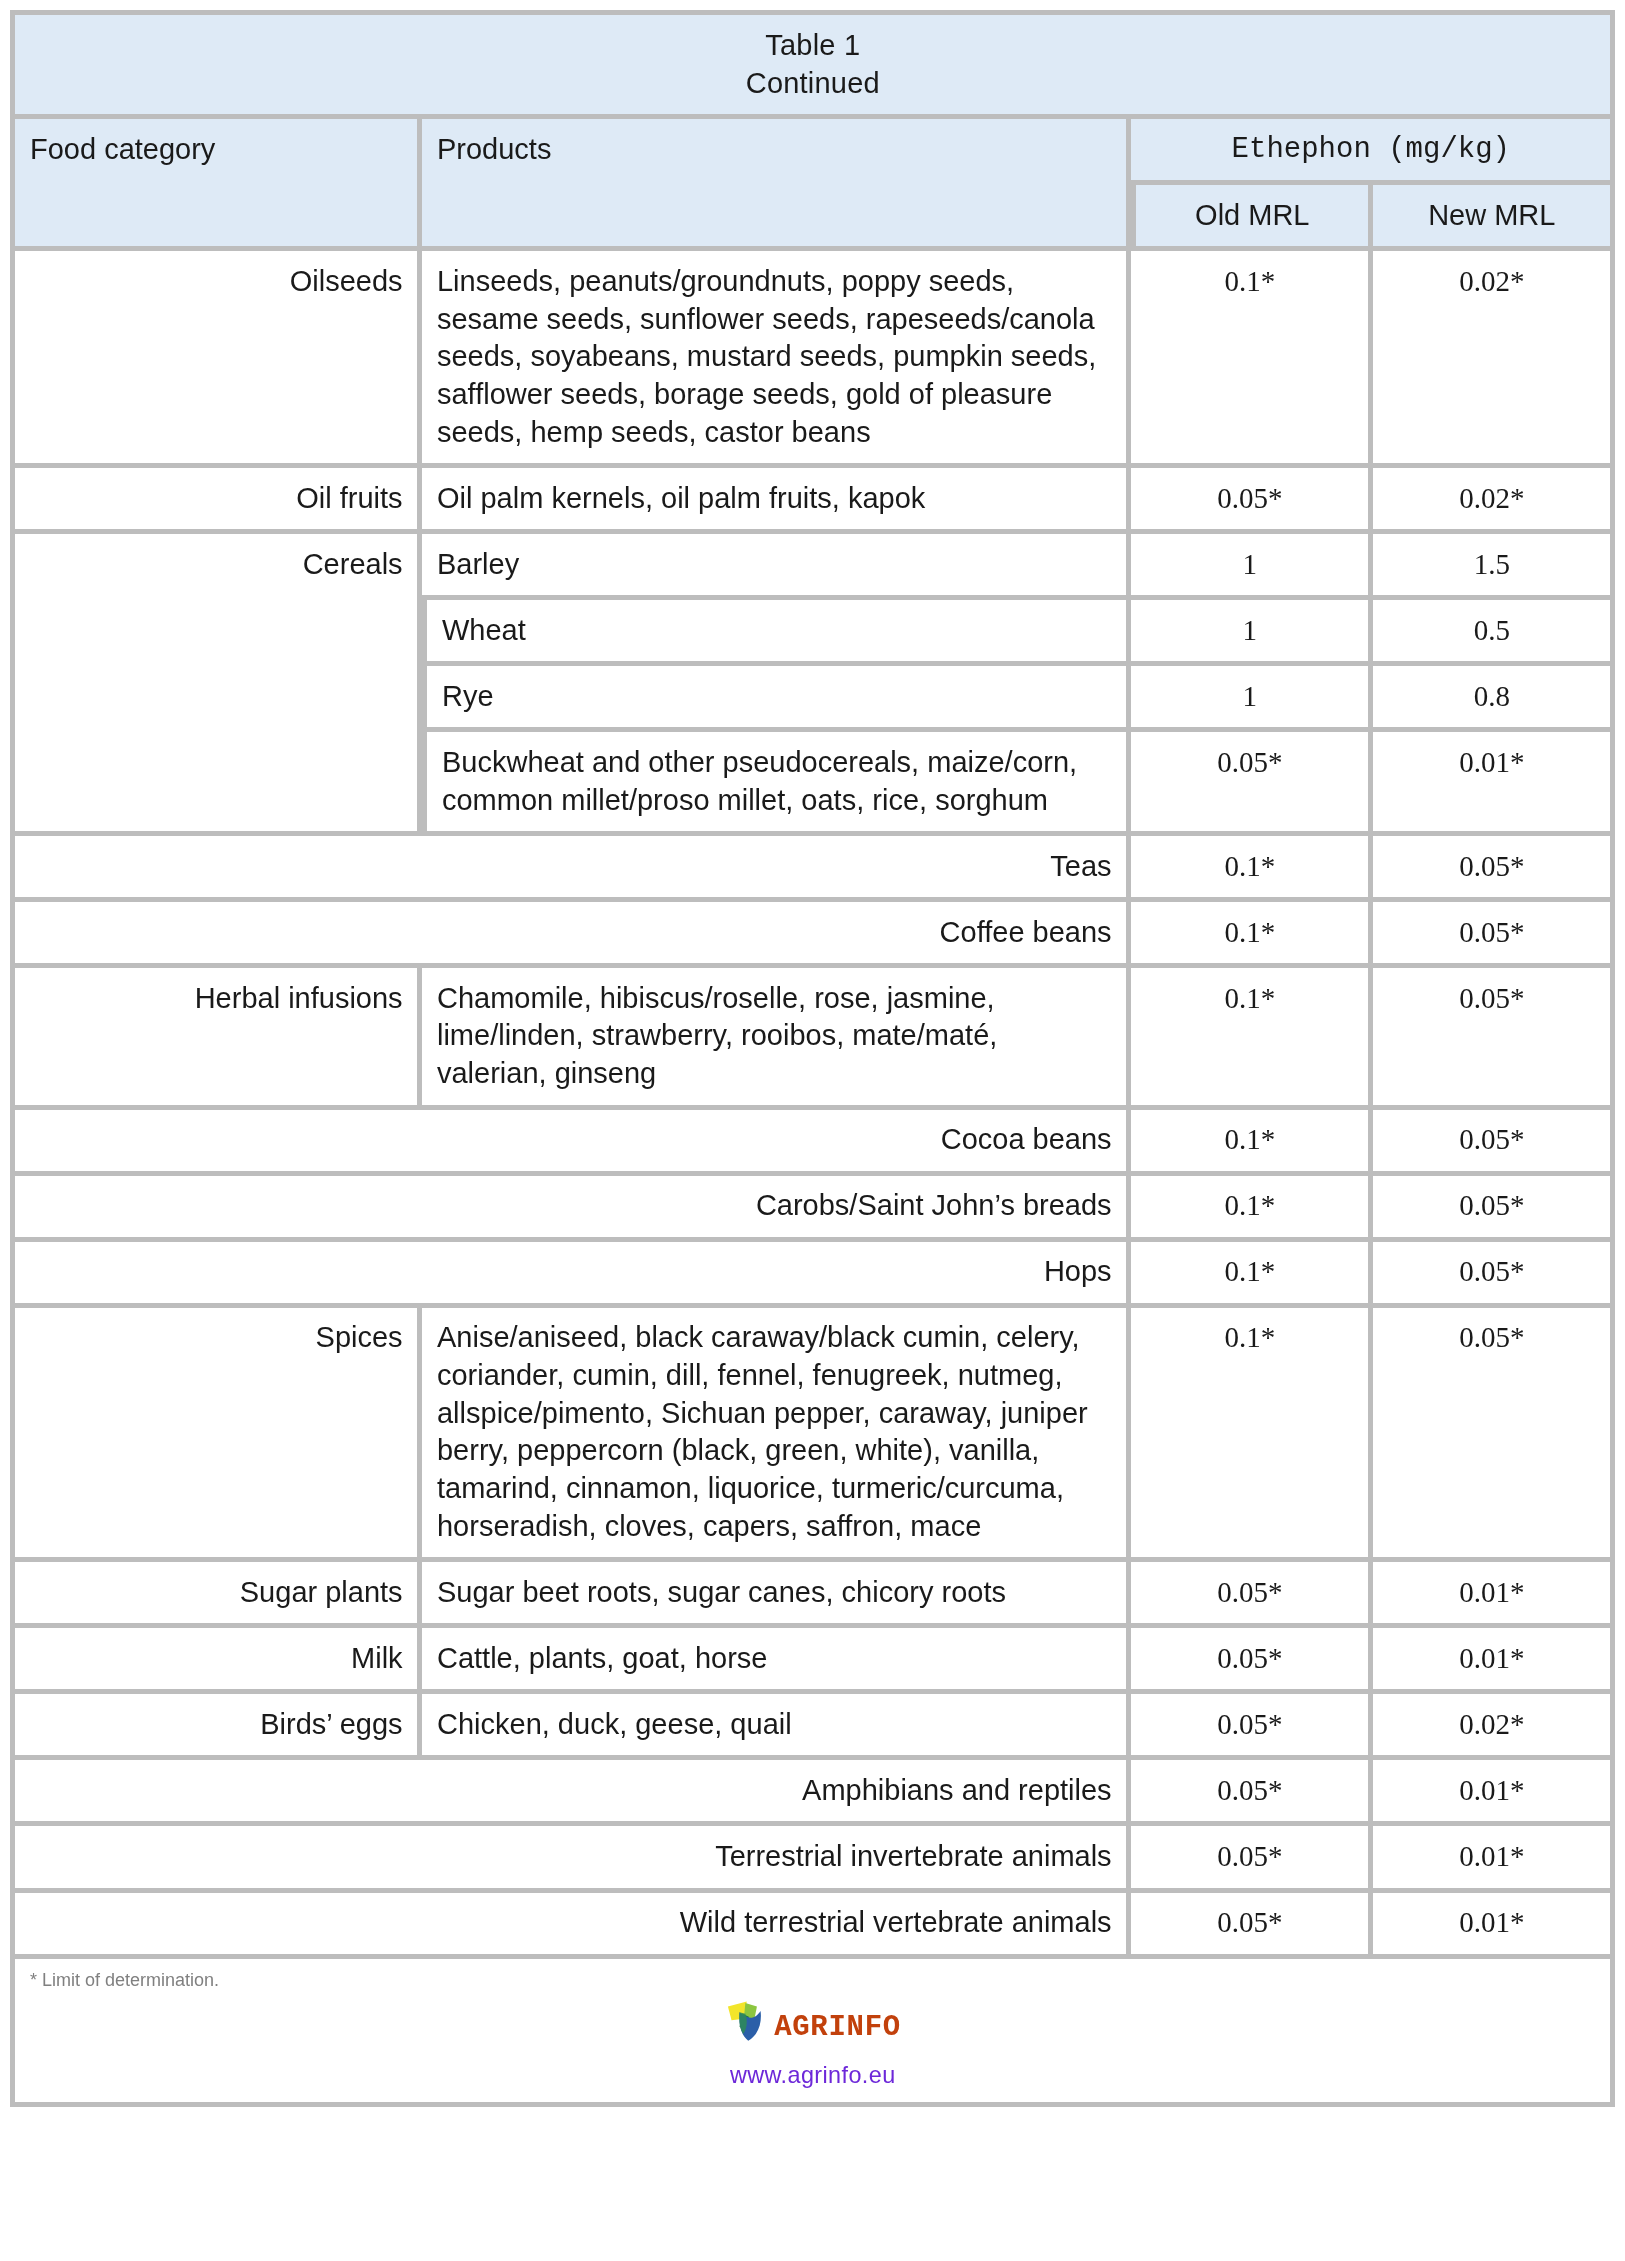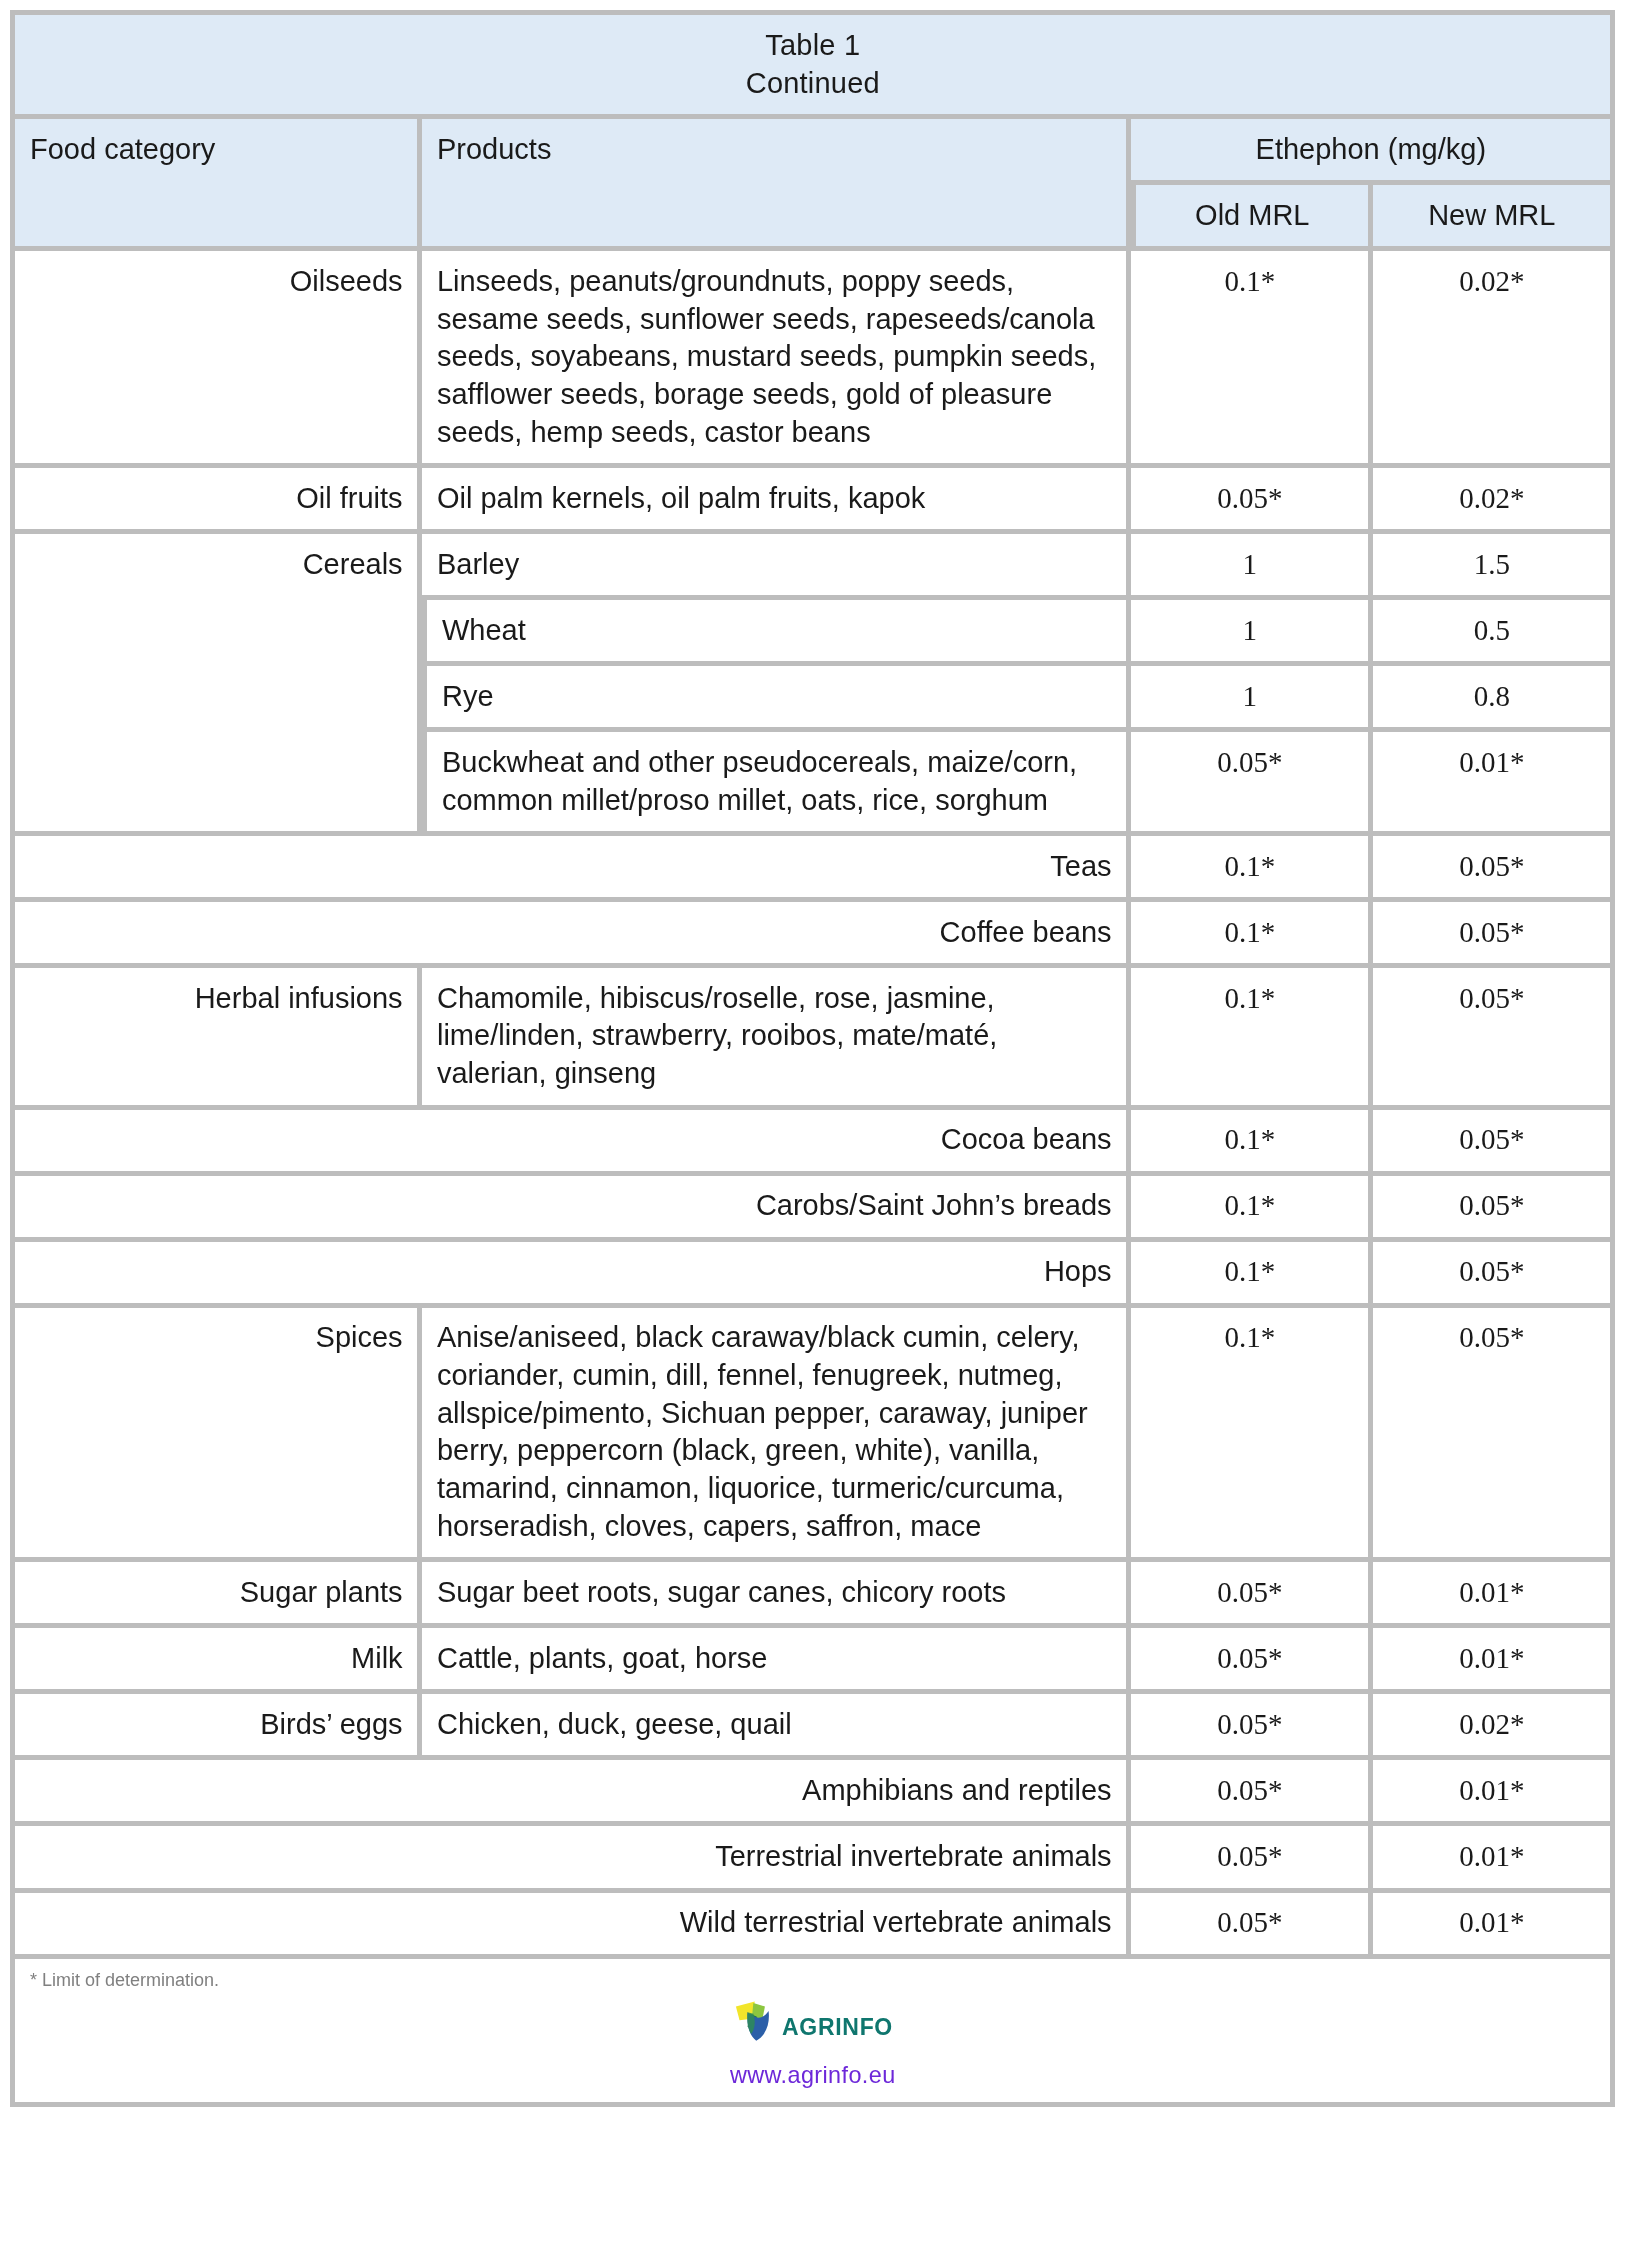--- a/index.html
+++ b/index.html
@@ -74,20 +74,21 @@
   }
   .hdr-left {
     vertical-align: top;
     padding-top: 31px;
   }
   .hdr-span {
     text-align: center;
     vertical-align: middle;
     padding-top: 19px;
     padding-bottom: 19px;
+    font-family: Liberation Mono, monospace;
   }
   .hdr-sub {
     text-align: center;
     vertical-align: middle;
     font-size: 31px;
     padding-top: 16px;
     padding-bottom: 25px;
   }
 
   
@@ -124,24 +125,25 @@
     align-items: center;
     justify-content: center;
     margin-top: 4.4px;
   }
   .logo-mark {
     display: flex;
     align-items: center;
     gap: 4.4px;
   }
   .logo-word {
-    font-size: 23px;
+    font-size: 29px;
     font-weight: bold;
-    color: #0f766e;
+    color: #c2410c;
     letter-spacing: 0.7px;
+    font-family: Liberation Mono, monospace;
   }
   .logo-url {
     font-size: 23.4px;
     color: #6d28d9;
     margin-top: 4.4px;
     letter-spacing: 0.4px;
   }
 </style>
 </head>
 <body>

